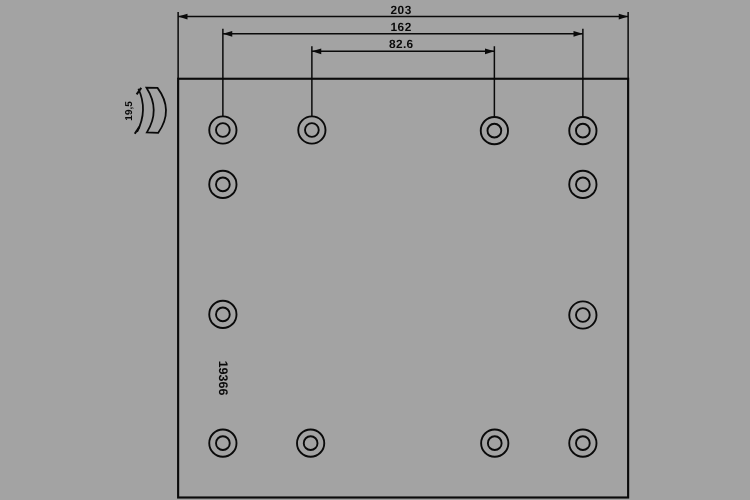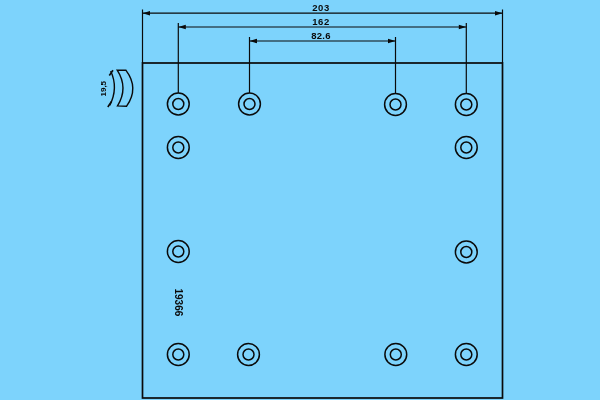--- a/index.html
+++ b/index.html
@@ -1,16 +1,16 @@
 <!DOCTYPE html>
 <html><head>
 <meta charset="utf-8">
 <style>
   html,body{margin:0;padding:0;background:#ffffff;}
-  .page{width:600px;height:400px;position:relative;background:#7dd3fc;font-family:"Liberation Sans", sans-serif;}
+  .page{width:600px;height:400px;position:relative;background:#a3a3a3;font-family:"Liberation Sans", sans-serif;}
   svg{position:absolute;top:0;left:0;}
   text{font-family:"Liberation Sans", sans-serif;font-weight:bold;fill:#0a0a0a;}
 </style>
 </head>
 <body>
 <div class="page">
 <svg width="600" height="400" viewBox="0 0 600 400">
 
   <rect x="142.5" y="63" width="360" height="335" fill="none" stroke="#0a0a0a" stroke-width="1.7"></rect>
 

